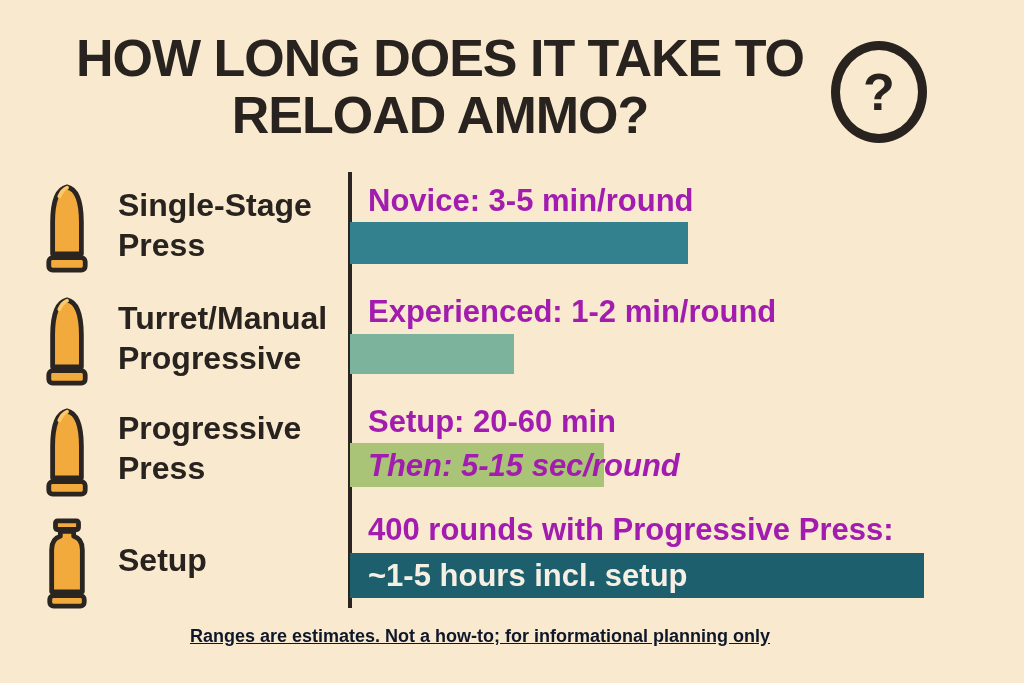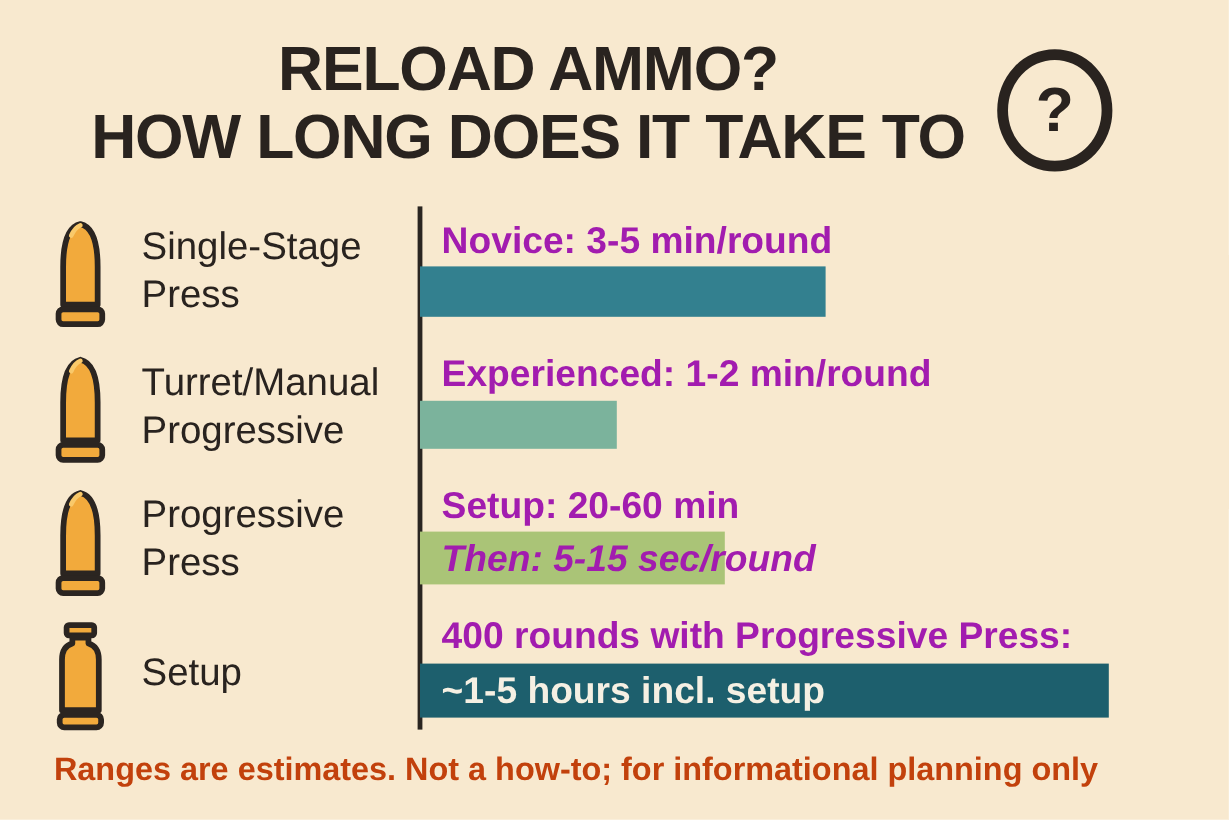--- a/index.html
+++ b/index.html
@@ -26,49 +26,49 @@
     font-size:52px;font-weight:bold;color:#29231f;
   }
   .divider{
     position:absolute;left:348px;top:172px;
     width:4px;height:436px;background:#2a2521;
   }
   .row{position:absolute;left:0;width:1024px;height:100px;}
   .row-icon{position:absolute;left:44px;top:0;}
   .row-label{
     position:absolute;left:118px;
-    font-size:32px;font-weight:normal;line-height:40px;
+    font-size:32px;font-weight:bold;line-height:40px;
     color:#29231f;
   }
   .row-text{
     position:absolute;left:368px;
     font-size:31px;font-weight:bold;color:#a21caf;
     white-space:nowrap;
   }
   .bar{position:absolute;left:350px;}
   .over-bar{z-index:2;font-style:italic;}
   .bar-inner-text{
     position:absolute;left:368px;z-index:2;
     font-size:31px;font-weight:bold;color:#f5f0e3;
     white-space:nowrap;
   }
   .footer{
     position:absolute;left:0;top:626px;width:960px;
     text-align:center;
-    font-size:27px;font-weight:bold;color:#c2410c;
+    font-size:18px;font-weight:bold;color:#0f172a;text-decoration:underline;
   }
 </style>
 </head>
 <body>
 
 <div class="poster">
 
   <div class="title">
+    <div>HOW LONG DOES IT TAKE TO</div>
     <div>RELOAD AMMO?</div>
-    <div>HOW LONG DOES IT TAKE TO</div>
   </div>
 
   <div class="help-circle">
     <span>?</span>
   </div>
 
   <div class="divider"></div>
 
   <div class="row" style="top:182px">
     <span class="row-icon">

